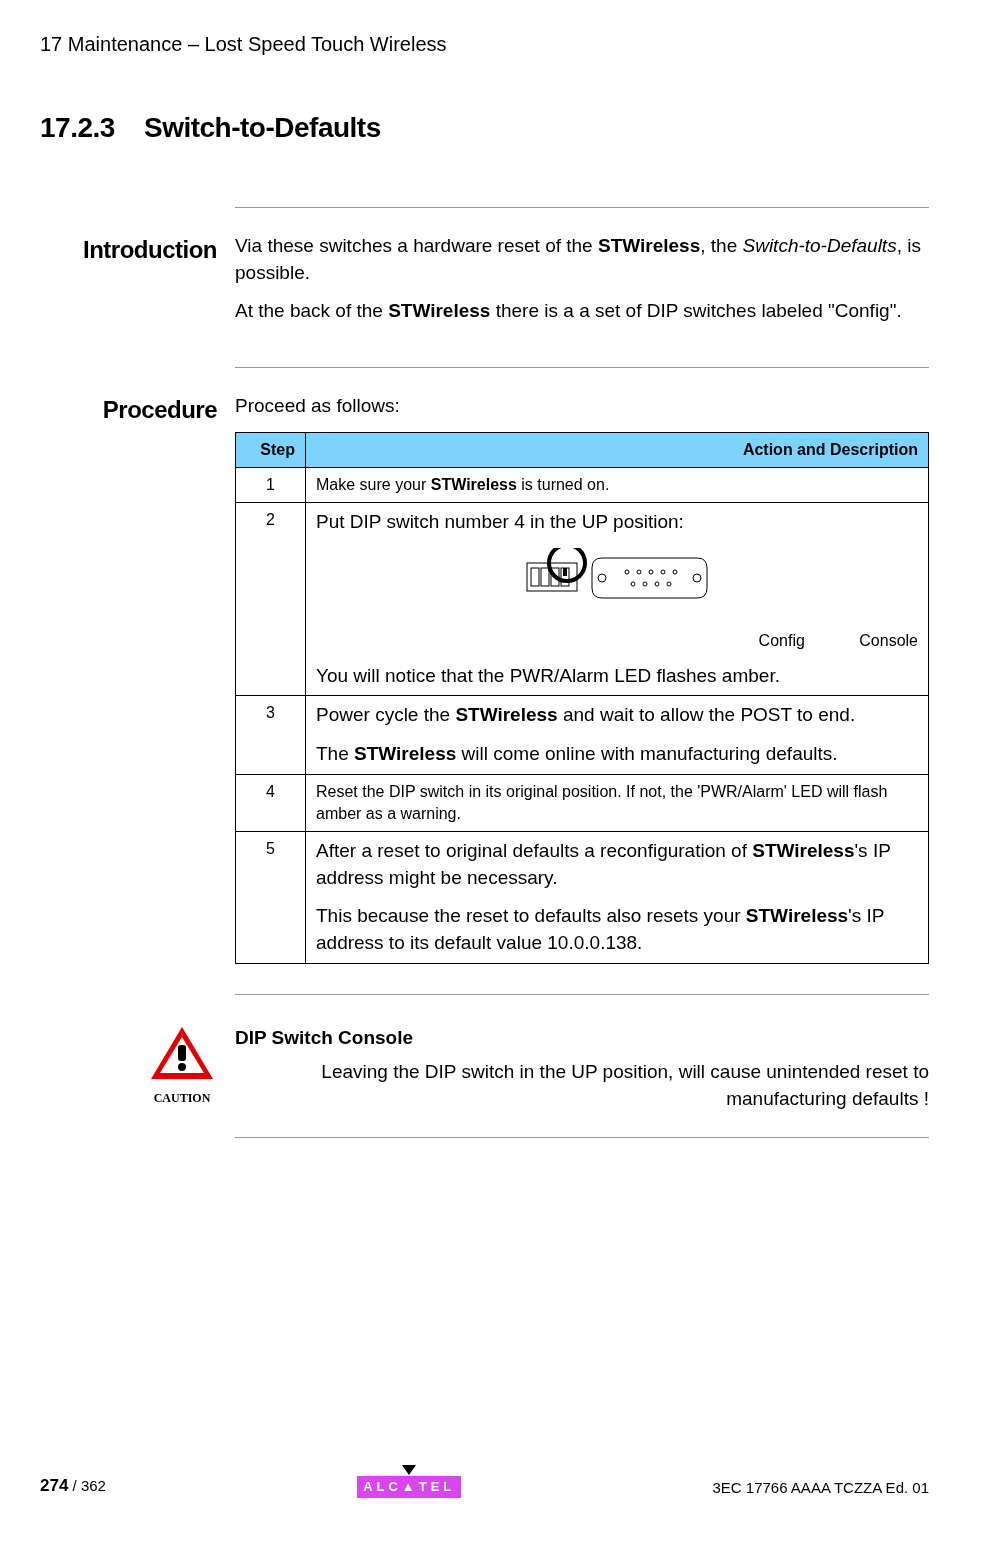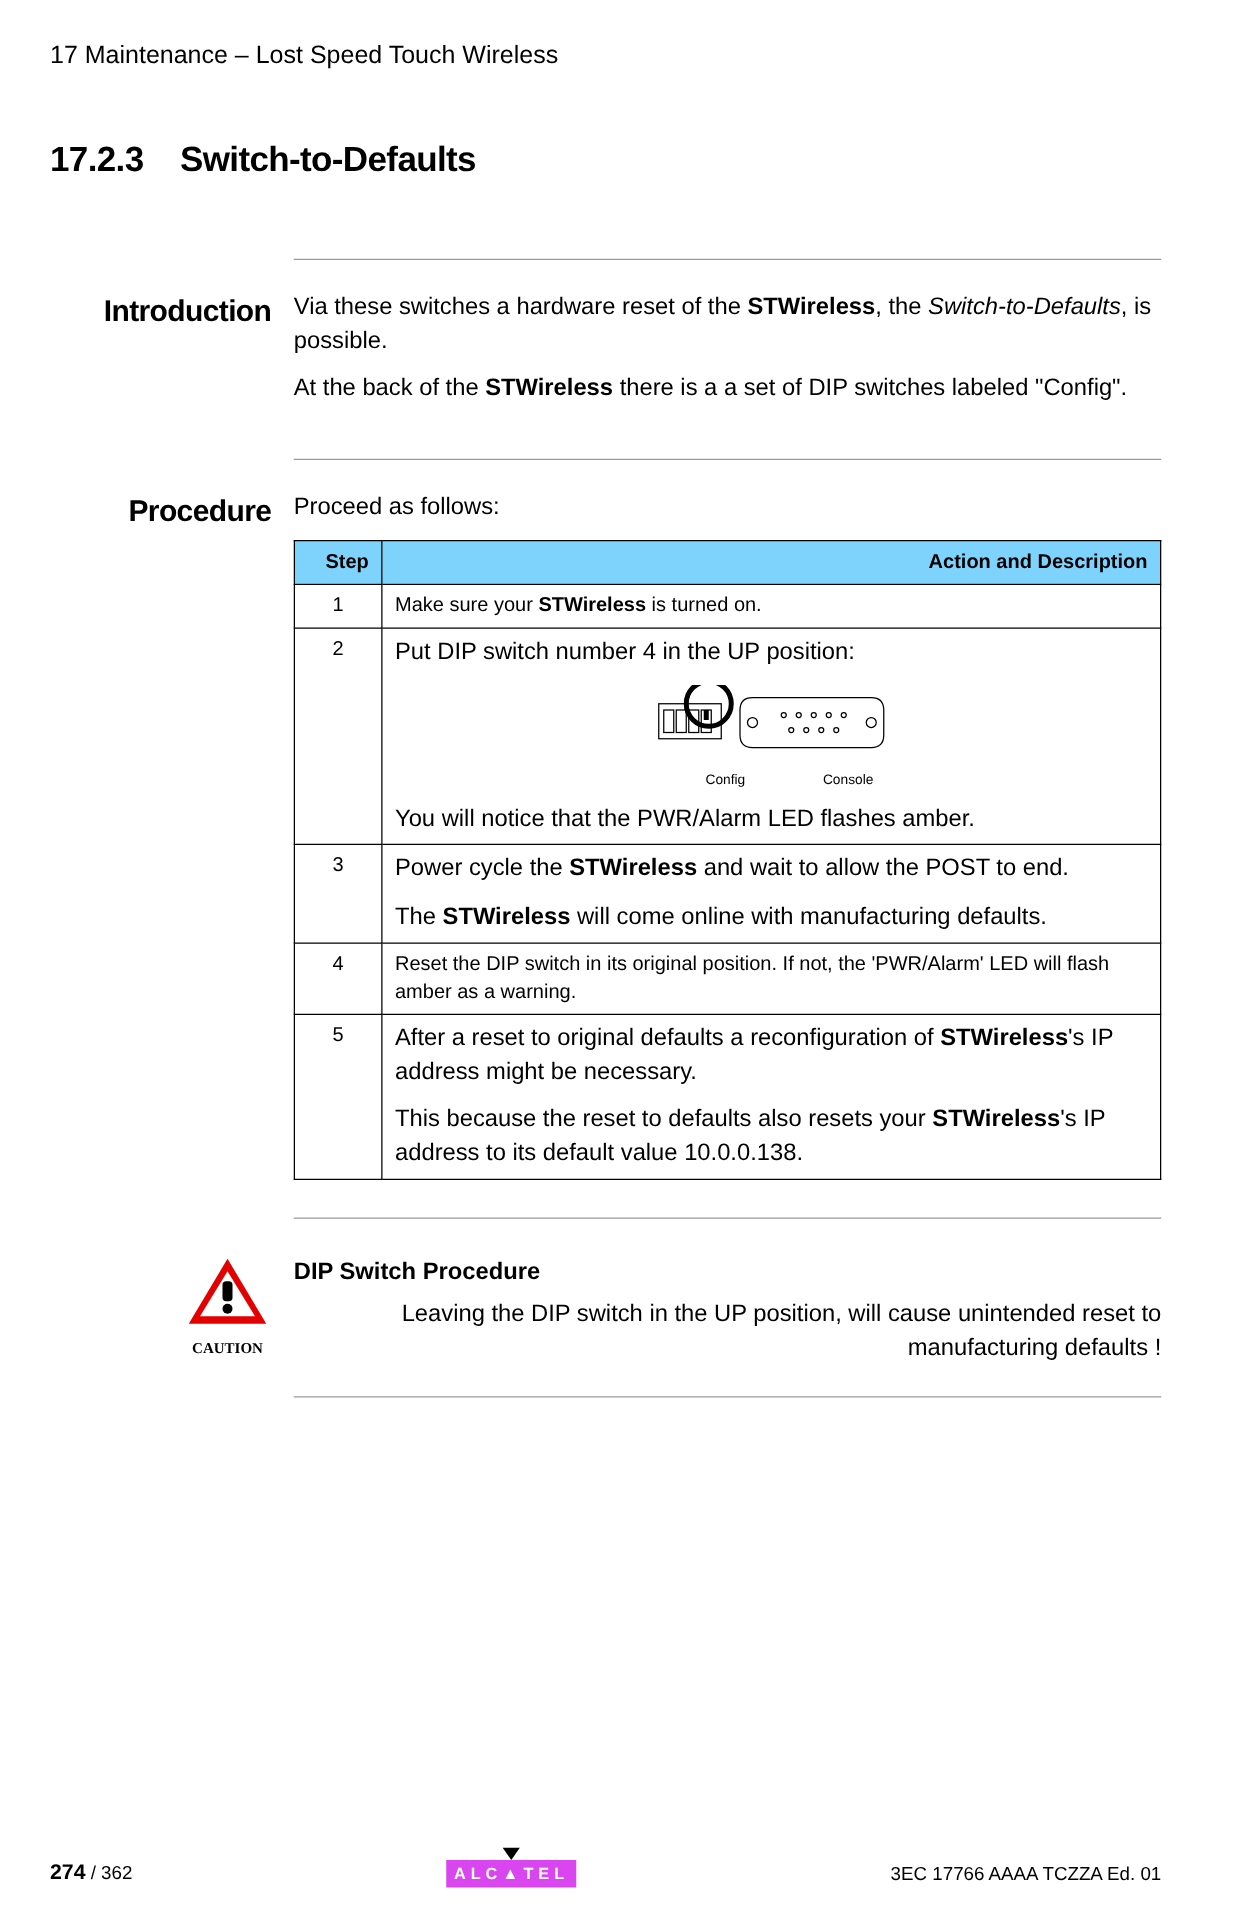--- a/index.html
+++ b/index.html
@@ -119,21 +119,21 @@
       font-size: 19px;
       margin-bottom: 8px;
     }
     .caution-content p {
       font-size: 19px;
       font-weight: 300;
       text-align: right;
     }
     .footer {
       position: absolute;
-      bottom: 33px;
+      bottom: 45px;
       left: 40px;
       right: 70px;
       display: flex;
       justify-content: space-between;
       align-items: flex-end;
       font-size: 15px;
     }
     .footer-left {
       font-weight: 300;
     }
@@ -159,22 +159,23 @@
     }
     .logo-triangle {
       display: inline-block;
       vertical-align: bottom;
     }
     .dip-figure {
       text-align: center;
       margin: 10px 0;
     }
     .dip-labels {
-      font-size: 11px;
-      margin-top: 2px;
+      font-size: 16px;
+      margin-top: 16px;
+      text-align: right;
     }
     .dip-labels span {
       display: inline-block;
     }
     td p {
       margin-bottom: 6px;
     }
     td p:last-child {
       margin-bottom: 0;
     }
@@ -295,21 +296,21 @@
       <svg viewBox="0 0 70 60">
         <path d="M 35 2 L 66 54 L 4 54 Z" fill="#E30000" stroke="none"></path>
         <path d="M 35 12 L 57 48 L 13 48 Z" fill="#fff"></path>
         <rect x="31" y="20" width="8" height="16" rx="3" fill="#000"></rect>
         <circle cx="35" cy="42" r="4" fill="#000"></circle>
       </svg>
       <div class="caution-label">CAUTION</div>
     </div>
   </div>
   <div class="caution-content">
-    <div class="caution-title">DIP Switch Procedure</div>
+    <div class="caution-title">DIP Switch Console</div>
     <p>Leaving the DIP switch in the UP position, will cause unintended reset to manufacturing defaults !</p>
   </div>
 </div>
 
 <hr class="hr-line" style="margin-top:25px;">
 
 <div class="footer">
   <div class="footer-left">
     <span class="pagenum">274</span><span> / </span><span>362</span>
   </div>

